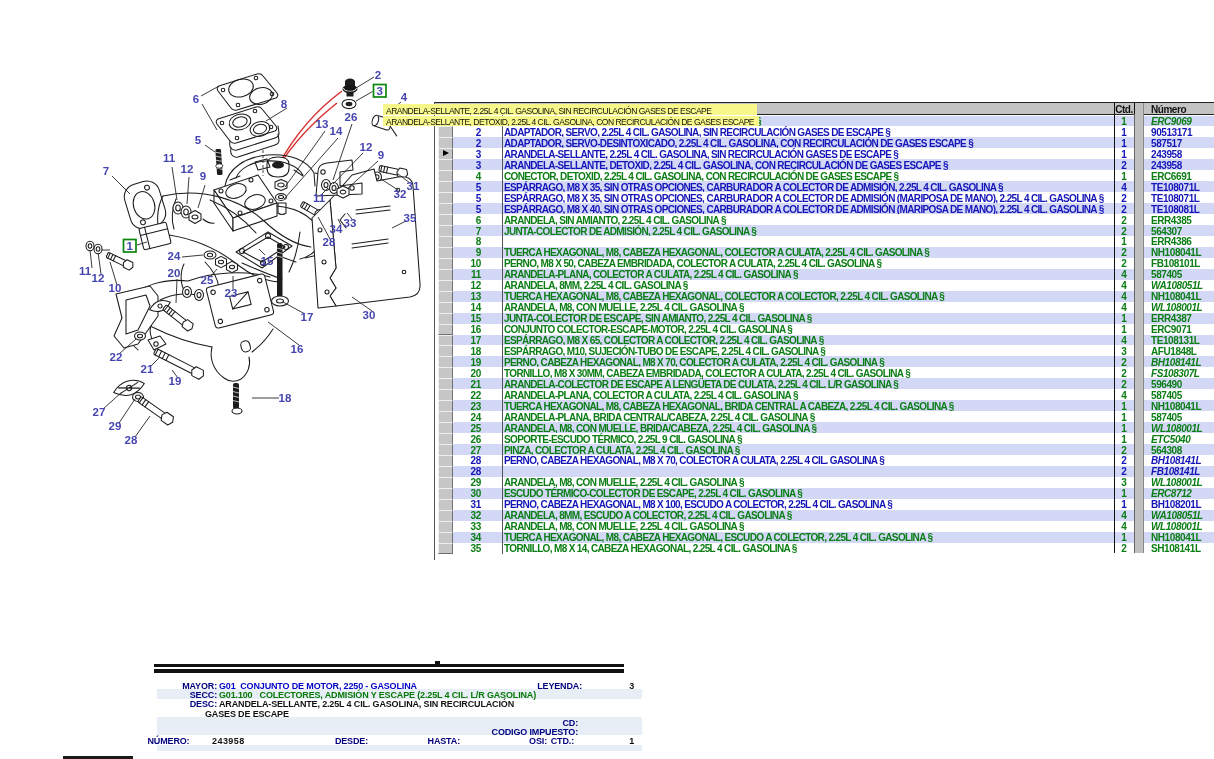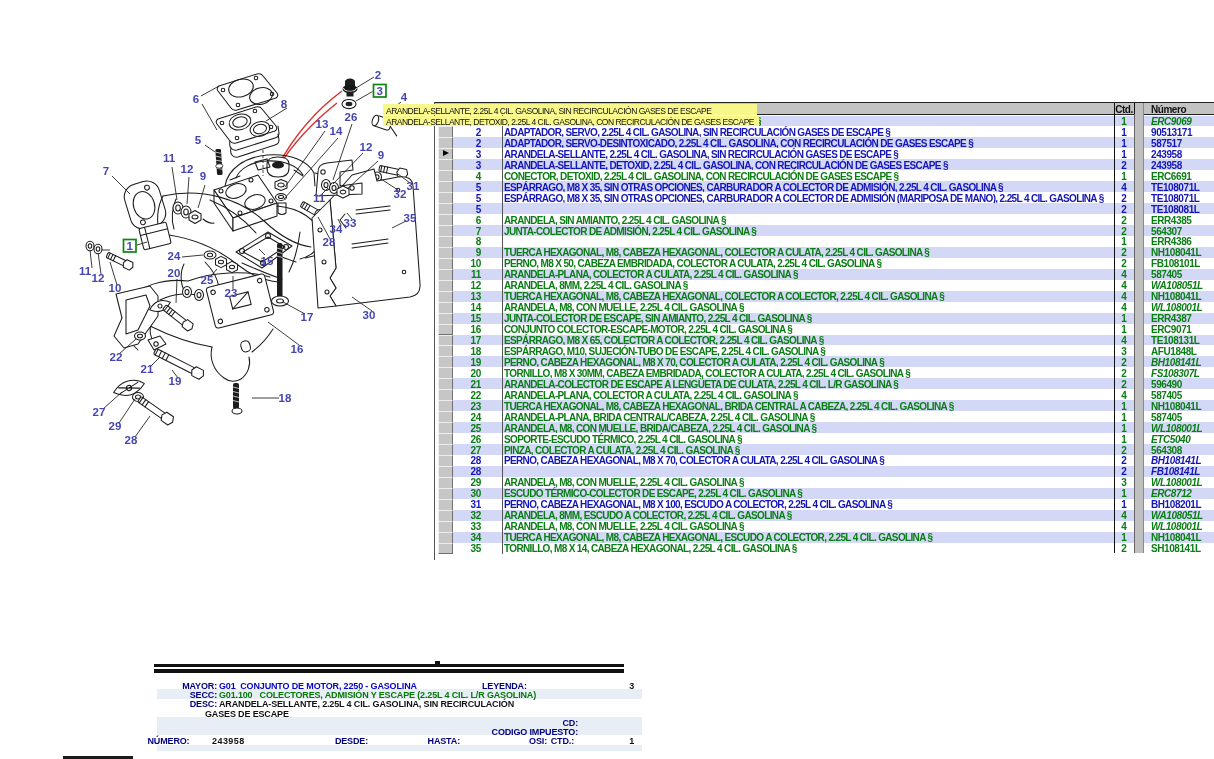--- a/index.html
+++ b/index.html
@@ -381,20 +381,21 @@
       <span class="rp cn">TE108071L</span>
     </div>
     <div class="trow" style="top:192.15px;background:#ffffff">
       <span class="rn cn">5</span>
       <span class="rd cn">ESPÁRRAGO, M8 X 35, SIN OTRAS OPCIONES, CARBURADOR A COLECTOR DE ADMISIÓN (MARIPOSA DE MANO), 2.25L 4 CIL. GASOLINA §</span>
       <span class="rc cn">2</span>
       <span class="rp cn">TE108071L</span>
     </div>
     <div class="trow" style="top:203.10px;background:#d2d8f6">
       <span class="rn cn">5</span>
+      <span class="rd cn">ESPÁRRAGO, M8 X 40, SIN OTRAS OPCIONES, CARBURADOR A COLECTOR DE ADMISIÓN (MARIPOSA DE MANO), 2.25L 4 CIL. GASOLINA §</span>
       <span class="rc cn">2</span>
       <span class="rp cn">TE108081L</span>
     </div>
     <div class="trow" style="top:214.05px;background:#ffffff">
       <span class="rn cg">6</span>
       <span class="rd cg">ARANDELA, SIN AMIANTO, 2.25L 4 CIL. GASOLINA §</span>
       <span class="rc cg">2</span>
       <span class="rp cg">ERR4385</span>
     </div>
     <div class="trow" style="top:225.00px;background:#d2d8f6">
@@ -505,21 +506,21 @@
       <span class="rp cg">587405</span>
     </div>
     <div class="trow" style="top:422.10px;background:#d2d8f6">
       <span class="rn cg">25</span>
       <span class="rd cg">ARANDELA, M8, CON MUELLE, BRIDA/CABEZA, 2.25L 4 CIL. GASOLINA §</span>
       <span class="rc cg">1</span>
       <span class="rp cg it">WL108001L</span>
     </div>
     <div class="trow" style="top:433.05px;background:#ffffff">
       <span class="rn cg">26</span>
-      <span class="rd cg">SOPORTE-ESCUDO TÉRMICO, 2.25L 4 CIL. GASOLINA §</span>
+      <span class="rd cg">SOPORTE-ESCUDO TÉRMICO, 2.25L 9 CIL. GASOLINA §</span>
       <span class="rc cg">1</span>
       <span class="rp cg it">ETC5040</span>
     </div>
     <div class="trow" style="top:444.00px;background:#d2d8f6">
       <span class="rn cg">27</span>
       <span class="rd cg">PINZA, COLECTOR A CULATA, 2.25L 4 CIL. GASOLINA §</span>
       <span class="rc cg">2</span>
       <span class="rp cg">564308</span>
     </div>
     <div class="trow" style="top:454.95px;background:#ffffff">
@@ -624,21 +625,21 @@
     <div class="tip" style="top:115.5px;width:376px;height:10.8px">ARANDELA-SELLANTE, DETOXID, 2.25L 4 CIL. GASOLINA, CON RECIRCULACIÓN DE GASES ESCAPE</div>
 <div class="abs" style="left:154px;top:663.5px;width:470px;height:3px;background:#111"></div>
     <div class="abs" style="left:154px;top:669px;width:470px;height:3.5px;background:#111"></div>
     <div class="abs" style="left:435px;top:661px;width:5px;height:2.5px;background:#111"></div>
     <div class="pband" style="top:689px;height:9.5px"></div>
     <div class="pband" style="top:717px;height:9px"></div>
     <div class="pband" style="top:726px;height:9px"></div>
     <div class="pband" style="top:744.5px;height:6.5px"></div>
     <div class="pl" style="left:117px;top:680.5px;width:100px;text-align:right">MAYOR:</div>
     <div class="pv" style="left:219px;top:680.5px;color:#0202c8">G01&nbsp;&nbsp;CONJUNTO DE MOTOR, 2250 - GASOLINA</div>
-    <div class="pl" style="left:482px;top:680.5px;width:100px;">LEYENDA:</div>
+    <div class="pl" style="left:482px;top:680.5px;width:100px;text-align:right">LEYENDA:</div>
     <div class="pv" style="left:600px;top:680.5px;width:34px;text-align:right;color:#111">3</div>
     <div class="pl" style="left:117px;top:689.8px;width:100px;text-align:right">SECC:</div>
     <div class="pv" style="left:219px;top:689.8px;color:#067806">G01.100&nbsp;&nbsp;&nbsp;COLECTORES, ADMISIÓN Y ESCAPE (2.25L 4 CIL. L/R GASOLINA)</div>
     <div class="pl" style="left:117px;top:699.2px;width:100px;text-align:right">DESC:</div>
     <div class="pv" style="left:219px;top:699.2px;color:#111">ARANDELA-SELLANTE, 2.25L 4 CIL. GASOLINA, SIN RECIRCULACIÓN</div>
     <div class="pv" style="left:205px;top:708.6px;color:#111">GASES DE ESCAPE</div>
     <div class="pl" style="left:478px;top:717.5px;width:100px;text-align:right">CD:</div>
     <div class="pl" style="left:478px;top:726.5px;width:100px;text-align:right">CODIGO IMPUESTO:</div>
     <div class="pl" style="left:130px;top:736px;width:77px;text-align:center">NÚMERO:</div>
     <div class="pv" style="left:212px;top:736px;color:#111;letter-spacing:0.45px">243958</div>

